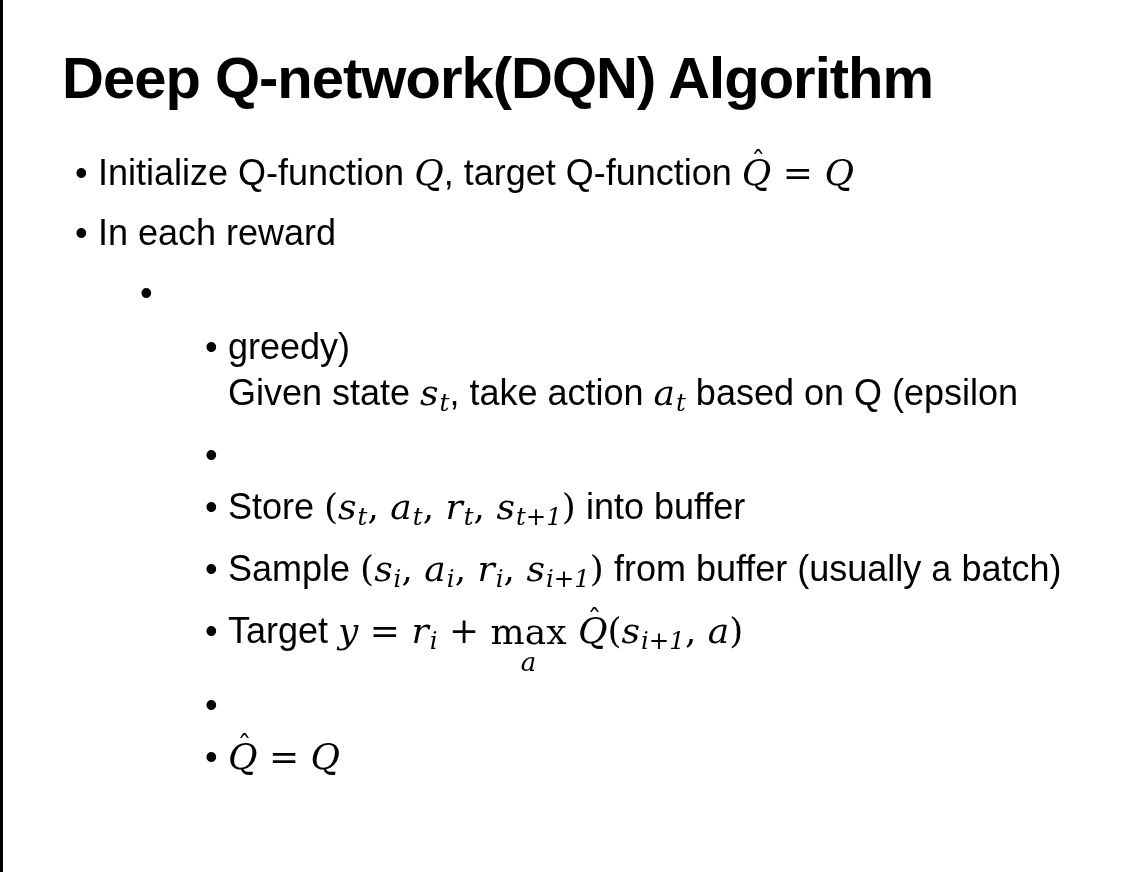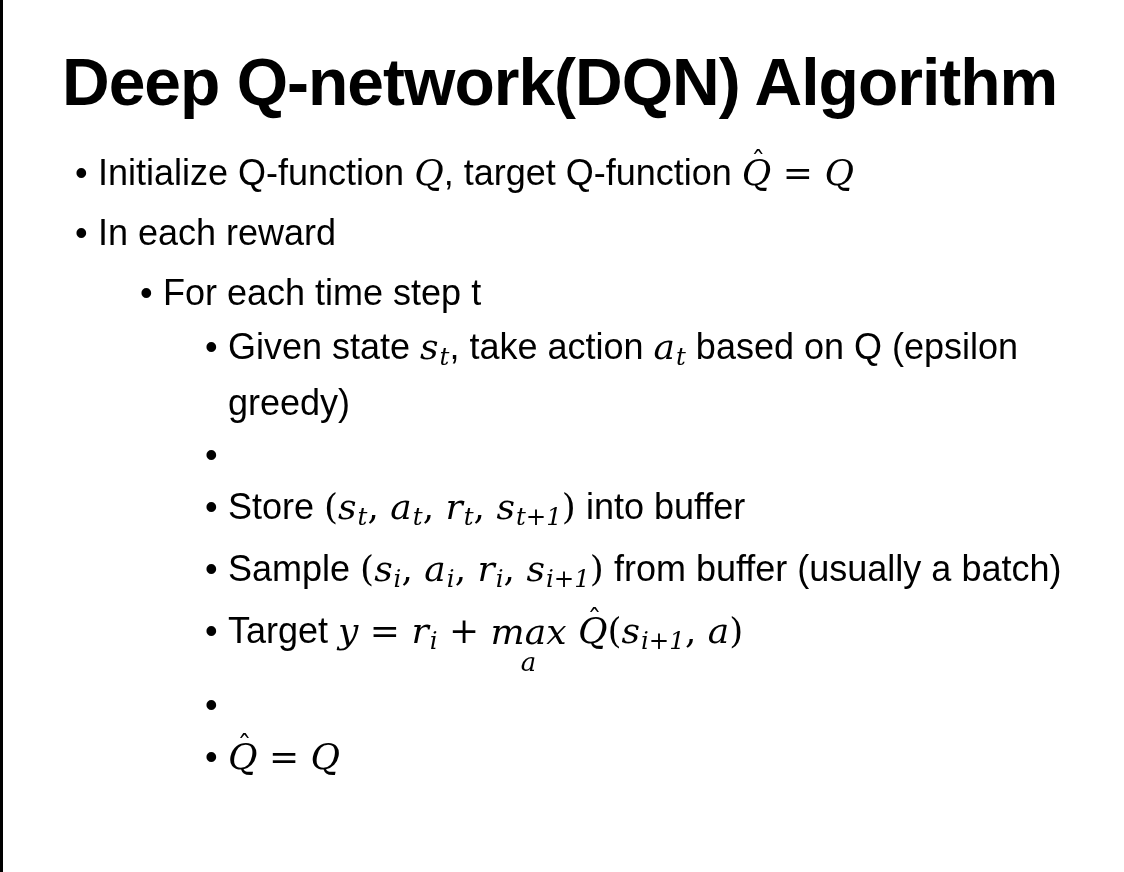--- a/index.html
+++ b/index.html
@@ -12,21 +12,21 @@
     overflow: hidden;
   }
   .left-edge {
     position: absolute; left: 0; top: 0;
     width: 3px; height: 872px;
     background: #000000;
   }
   .title {
     position: absolute;
     left: 62px; top: 44px;
-    font-size: 66px;
+    font-size: 58px;
     font-weight: 700;
     letter-spacing: -1px;
     white-space: nowrap;
   }
   .bullets {
     position: absolute;
     left: 0; top: 150px; right: 6px;
     font-size: 36px;
     line-height: 46px;
   }
@@ -52,21 +52,20 @@
   }
   .munder {
     display: inline-block;
     vertical-align: -0.78em;
     text-align: center;
   }
   .munder .mrow-base {
     display: block;
     font-family: "DejaVu Serif", serif;
     line-height: 1em;
-    font-style: italic;
   }
   .munder .mrow-under {
     display: block;
     font-family: "DejaVu Serif", serif;
     font-style: italic;
     font-size: 0.72em;
     line-height: 1em;
   }
 </style>
 </head>
@@ -84,29 +83,26 @@
       </div>
     </div>
     <div class="item l1">
       <span class="dot">•</span>
       <div class="content">
         <div class="line"><span class="t">In each reward</span></div>
       </div>
     </div>
     <div class="item l2">
       <span class="dot">•</span>
-      <div class="content">
-        <div class="line"><span class="t">For each time step t</span></div>
-      </div>
     </div>
     <div class="item l3">
       <span class="dot">•</span>
       <div class="content">
+        <div class="line"><span class="t">greedy)</span></div>
         <div class="line"><span class="t">Given state </span><span class="mi">s<span class="sub">t</span></span><span class="t">, take action </span><span class="mi">a<span class="sub">t</span></span><span class="t"> based on Q (epsilon</span></div>
-        <div class="line"><span class="t">greedy)</span></div>
       </div>
     </div>
     <div class="item l3">
       <span class="dot">•</span>
     </div>
     <div class="item l3">
       <span class="dot">•</span>
       <div class="content">
         <div class="line"><span class="t">Store </span><span class="mo">(</span><span class="mi">s<span class="sub">t</span></span><span class="mo">, </span><span class="mi">a<span class="sub">t</span></span><span class="mo">, </span><span class="mi">r<span class="sub">t</span></span><span class="mo">, </span><span class="mi">s<span class="sub">t+1</span></span><span class="mo">)</span><span class="t"> into buffer</span></div>
       </div>

